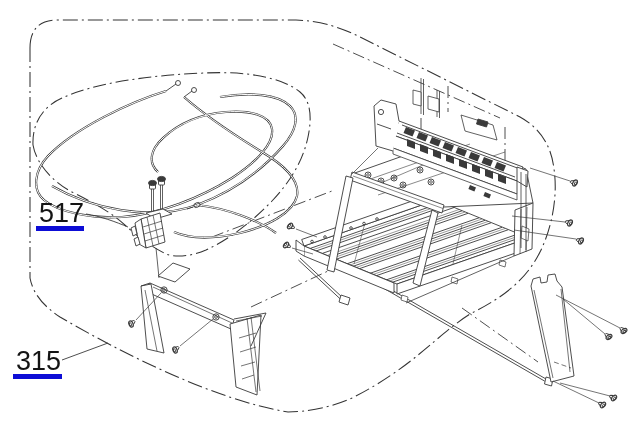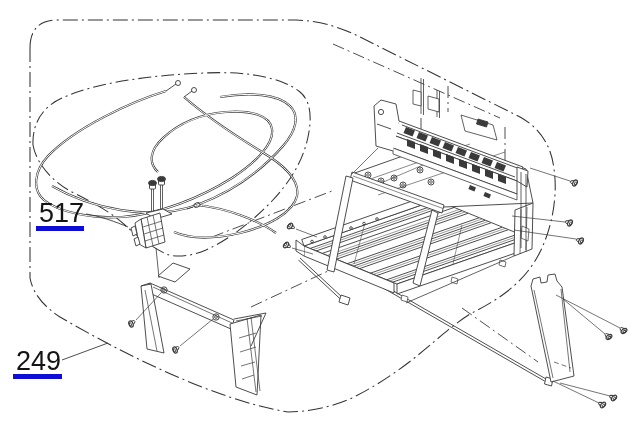--- a/index.html
+++ b/index.html
@@ -274,15 +274,15 @@
     </g>
 
     <g stroke="#3a3a3a" stroke-width="0.9" fill="none">
       <path d="M 86,214 C 100,216 116,222 128,227"></path>
       <path d="M 62,360 L 108,343"></path>
     </g>
   </svg>
 
   <div class="part-label" style="left:39px;top:200px;">517</div>
   <div class="part-underline" style="left: 36px; top: 226px; width: 48px; background: rgb(13, 13, 214);"></div>
-  <div class="part-label" style="left:16px;top:348px;">249</div>
+  <div class="part-label" style="left:16px;top:348px;">315</div>
   <div class="part-underline" style="left: 13px; top: 374px; width: 49px; background: rgb(13, 13, 214);"></div>
 </div>
 
 </body></html>

